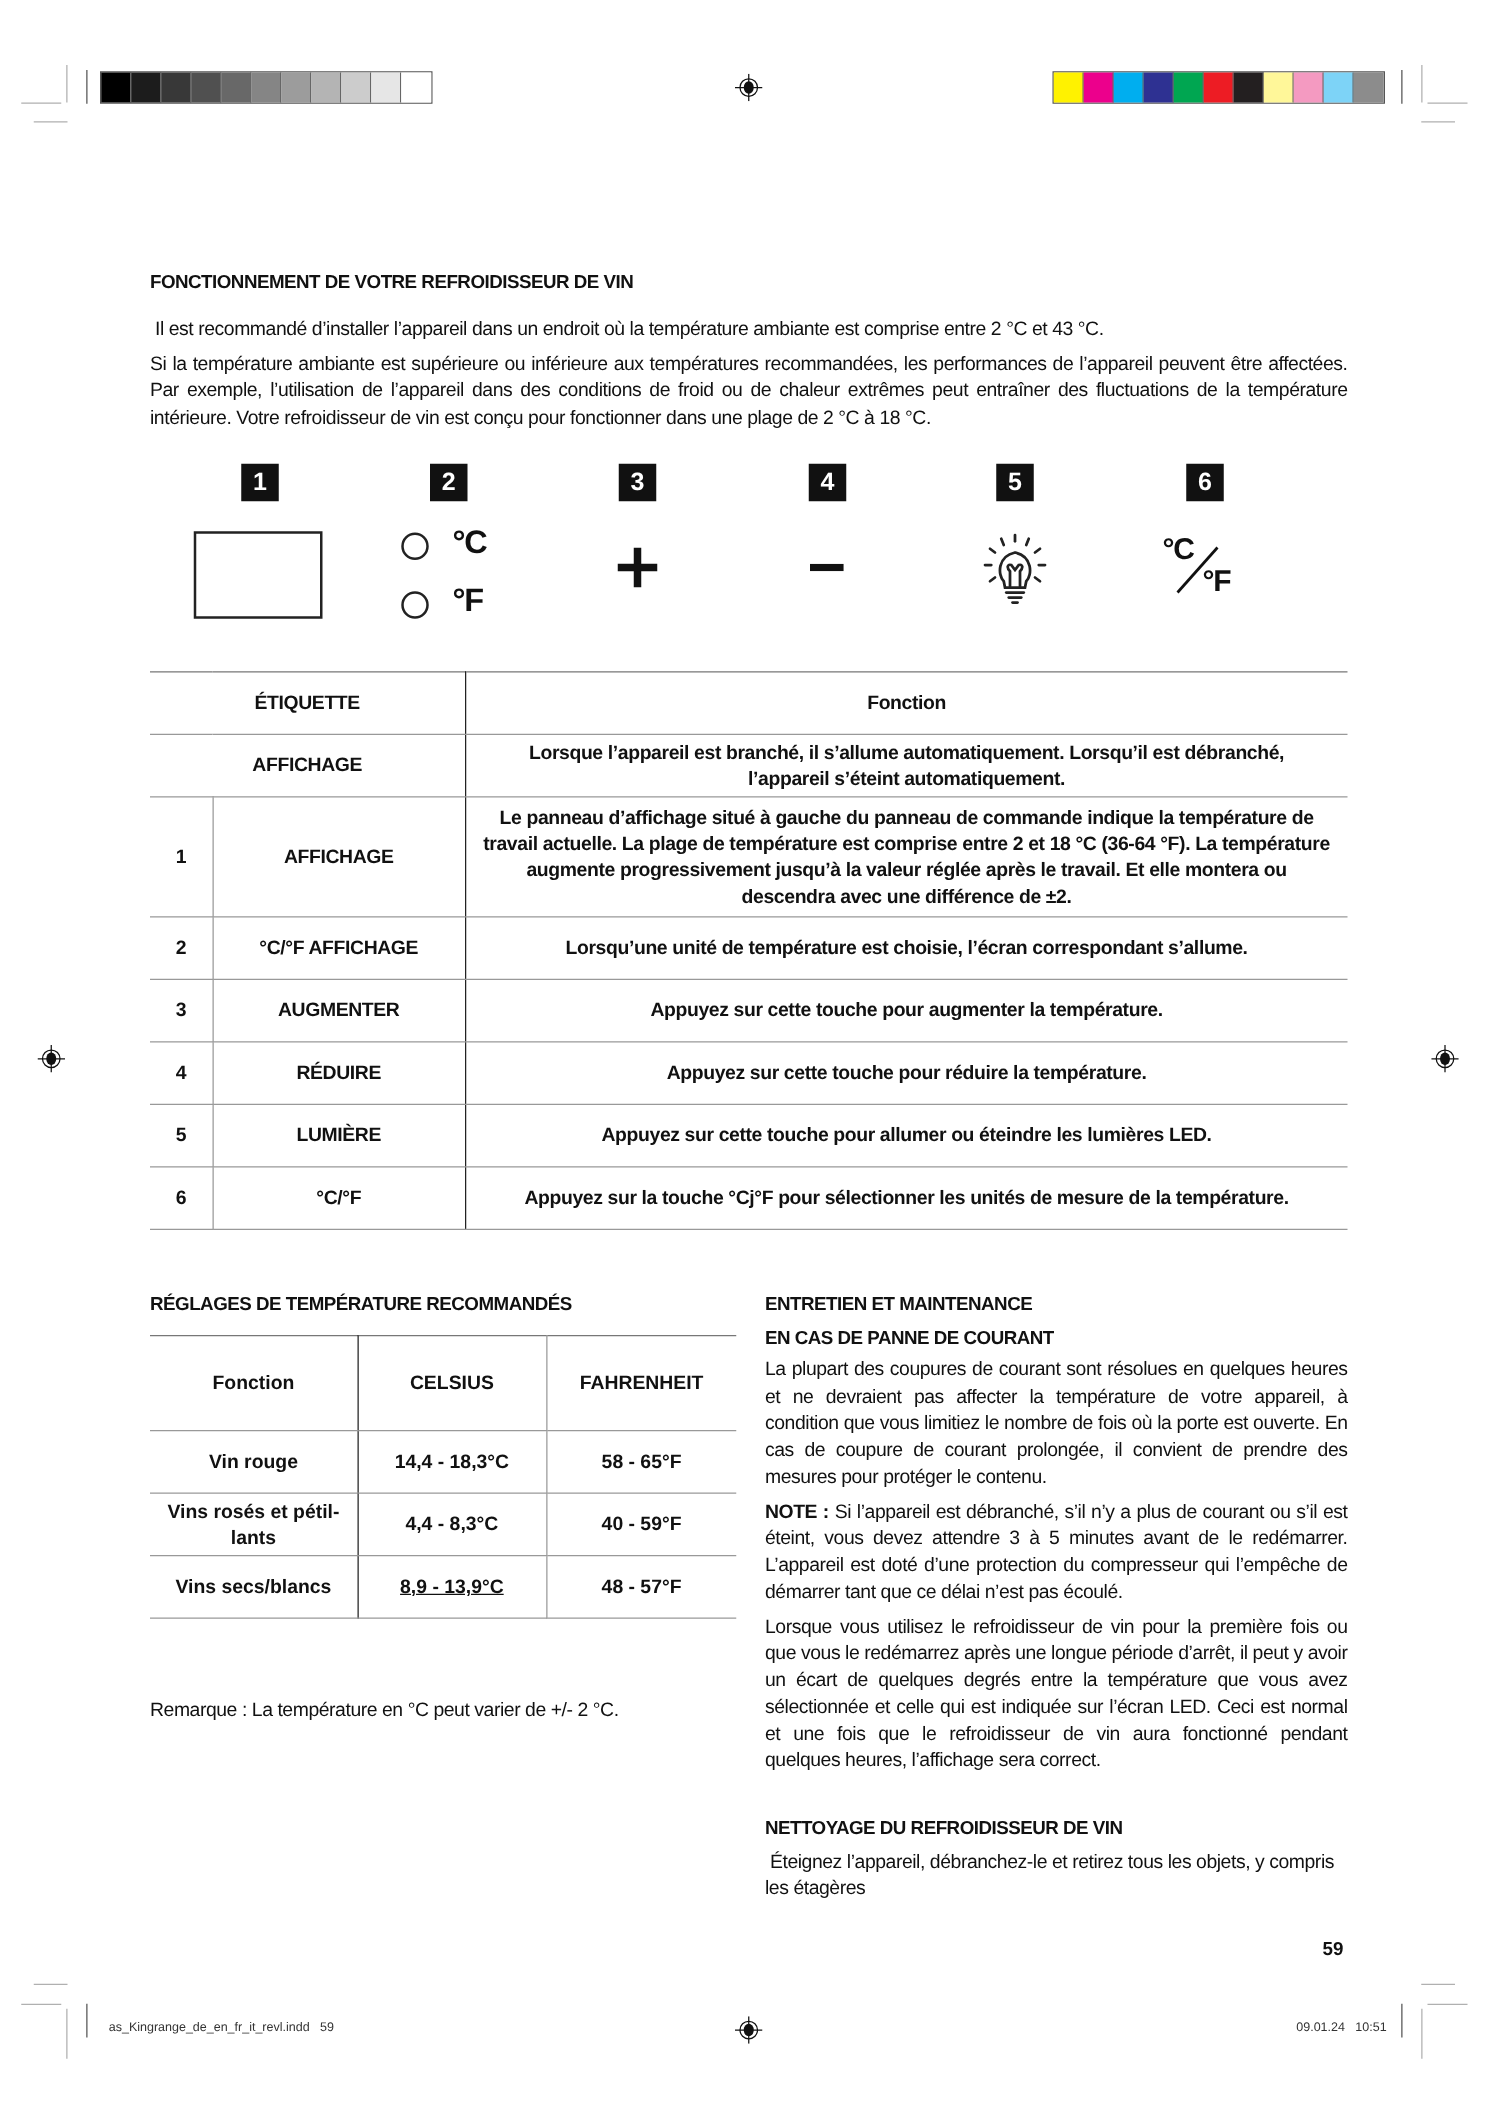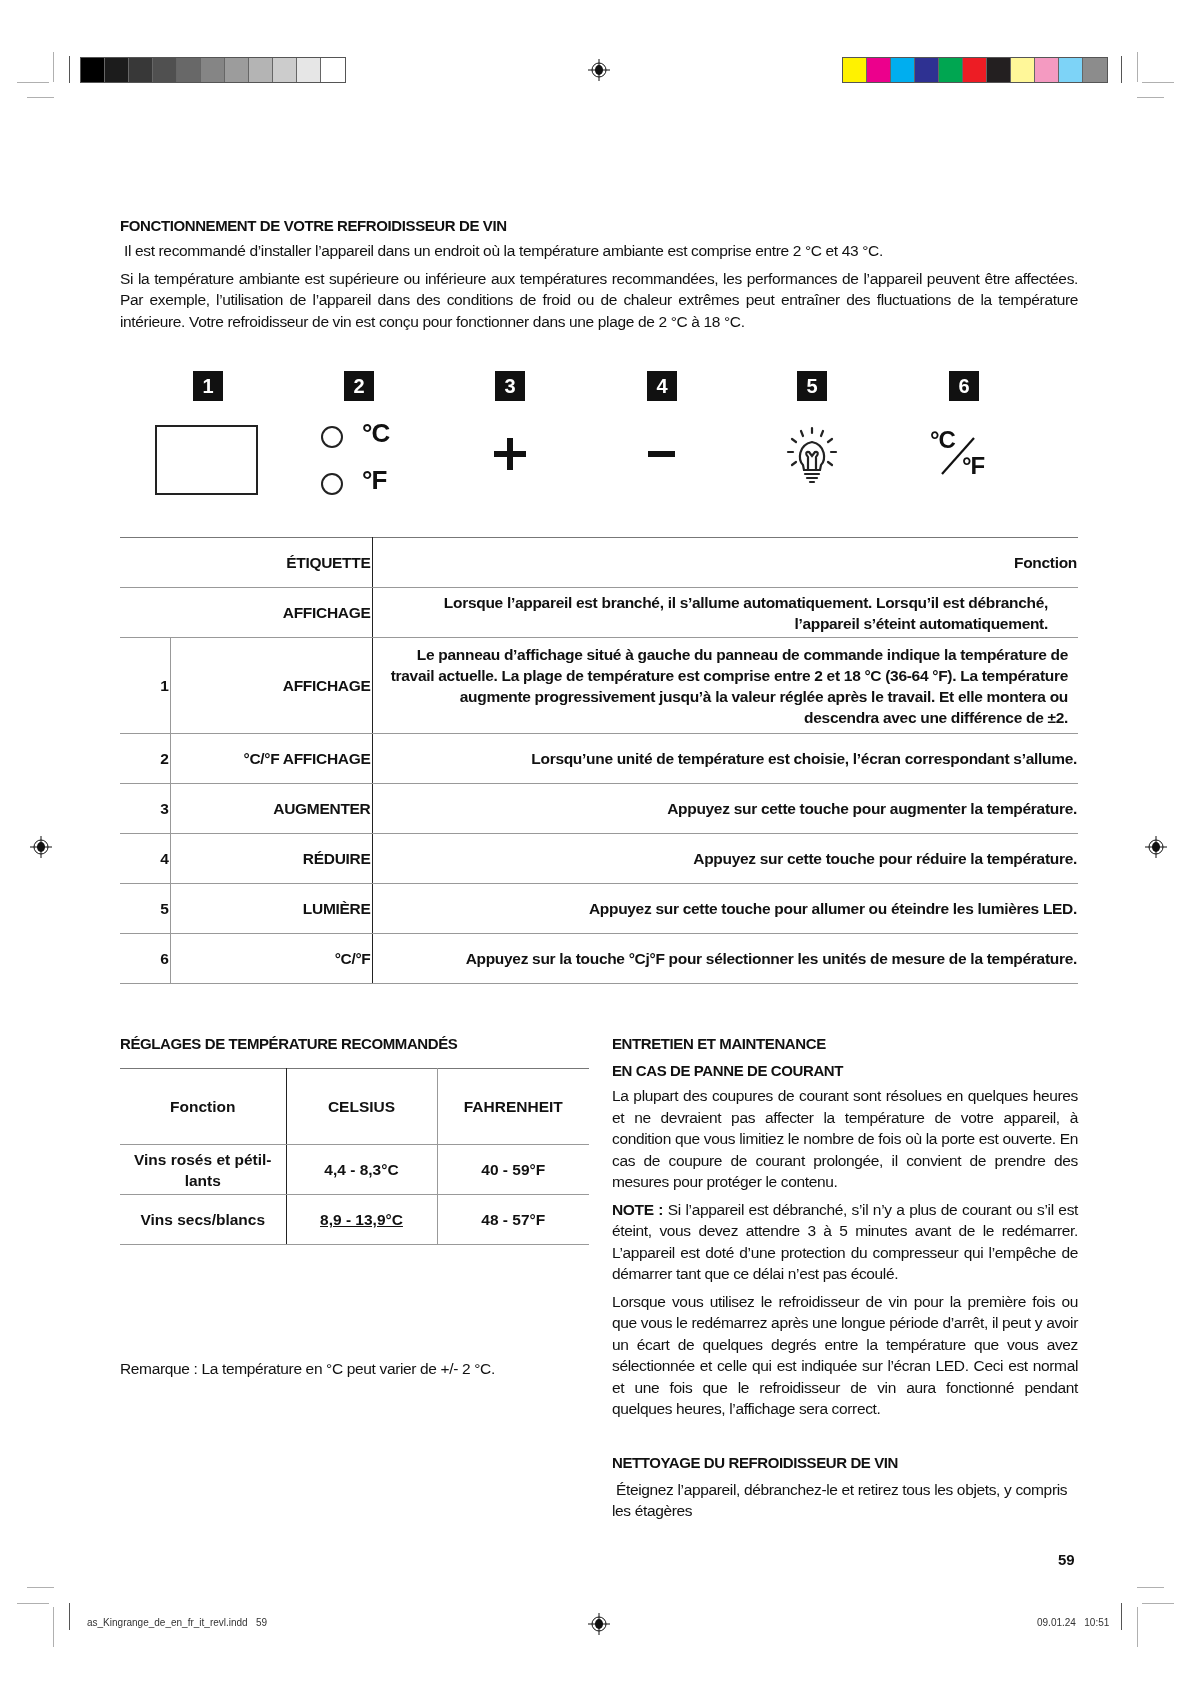--- a/index.html
+++ b/index.html
@@ -29,21 +29,21 @@
              color: #fff; font-weight: bold; font-size: 20px; text-align: center; line-height: 30px; }
   .display-box { position: absolute; left: 155px; top: 425px; width: 103px; height: 70px;
                  border: 2px solid #222; box-sizing: border-box; }
   .circle { position: absolute; width: 22px; height: 22px; border: 2px solid #222; border-radius: 50%; box-sizing: border-box; }
   .unit { position: absolute; font-weight: bold; font-size: 26px; letter-spacing: -1px; }
 
   
   table { border-collapse: collapse; }
   .ftable { position: absolute; left: 120px; top: 537px; width: 958px; }
   .ftable td { border-bottom: 1.5px solid #999; font-weight: bold; font-size: 15.5px;
-               text-align: right; vertical-align: middle; letter-spacing: -0.3px; line-height: 21px; }
+               text-align: center; vertical-align: middle; letter-spacing: -0.3px; line-height: 21px; }
   .ftable tr.head td { border-top: 1.5px solid #777; }
   .ftable td.sep { border-right: 1.5px solid #222; }
   .ftable td.sepg { border-right: 1.5px solid #999; }
 
   .ttable { position: absolute; left: 120px; top: 1068px; width: 469px; }
   .ttable td { border-bottom: 1.5px solid #999; font-weight: bold; font-size: 15.5px;
                text-align: center; vertical-align: middle; line-height: 21px; }
   .ttable tr.head td { border-top: 1.5px solid #777; }
 </style>
 </head>
@@ -115,21 +115,21 @@
 </svg>
 <svg class="reg" style="left:588px;top:1613px;" viewBox="0 0 22 22">
   <circle cx="11" cy="11" r="7" fill="none" stroke="#111" stroke-width="1"></circle>
   <ellipse cx="11" cy="11" rx="4" ry="5" fill="#111"></ellipse>
   <line x1="11" y1="0" x2="11" y2="22" stroke="#111" stroke-width="1"></line>
   <line x1="0" y1="11" x2="22" y2="11" stroke="#111" stroke-width="1"></line>
 </svg>
 
 <div class="abs" style="left:120px;top:217px;width:958px;">
   <p class="h-sec">FONCTIONNEMENT DE VOTRE REFROIDISSEUR DE VIN</p>
-  <p class="para" style="margin-top:6px;white-space:pre-wrap;"> Il est recommandé d’installer l’appareil dans un endroit où la température ambiante est comprise entre 2 °C et 43 °C.</p>
+  <p class="para" style="margin-top:19px;white-space:pre-wrap;"> Il est recommandé d’installer l’appareil dans un endroit où la température ambiante est comprise entre 2 °C et 43 °C.</p>
   <p class="para justify" style="margin-top:6px;">Si la température ambiante est supérieure ou inférieure aux températures recommandées, les performances de l’appareil peuvent être affectées. Par exemple, l’utilisation de l’appareil dans des conditions de froid ou de chaleur extrêmes peut entraîner des fluctuations de la température intérieure. Votre refroidisseur de vin est conçu pour fonctionner dans une plage de 2 °C à 18 °C.</p>
 </div>
 
 <div>
   <div class="num-box" style="left:193px;">1</div>
   <div class="num-box" style="left:344px;">2</div>
   <div class="num-box" style="left:495px;">3</div>
   <div class="num-box" style="left:647px;">4</div>
   <div class="num-box" style="left:797px;">5</div>
   <div class="num-box" style="left:949px;">6</div>
@@ -234,20 +234,25 @@
       <col style="width:151px">
       <col style="width:152px">
     </colgroup>
   <tbody>
       <tr class="head" style="height:76px;">
     <td class="sep" style="border-right:1.5px solid #222;">Fonction</td>
     <td style="border-right:1.5px solid #999;">CELSIUS</td>
     <td>FAHRENHEIT</td>
   </tr>
   <tr style="height:50px;">
+    <td style="border-right:1.5px solid #222;">Vin rouge</td>
+    <td style="border-right:1.5px solid #999;">14,4 - 18,3°C</td>
+    <td>58 - 65°F</td>
+  </tr>
+  <tr style="height:50px;">
     <td style="border-right:1.5px solid #222;padding:0 12px;" id="wrap-cell">Vins rosés et pétil-<br>lants</td>
     <td style="border-right:1.5px solid #999;">4,4 - 8,3°C</td>
     <td>40 - 59°F</td>
   </tr>
   <tr style="height:50px;">
     <td style="border-right:1.5px solid #222;">Vins secs/blancs</td>
     <td style="border-right:1.5px solid #999;text-decoration:underline;">8,9 - 13,9°C</td>
     <td>48 - 57°F</td>
   </tr>
 </tbody>

